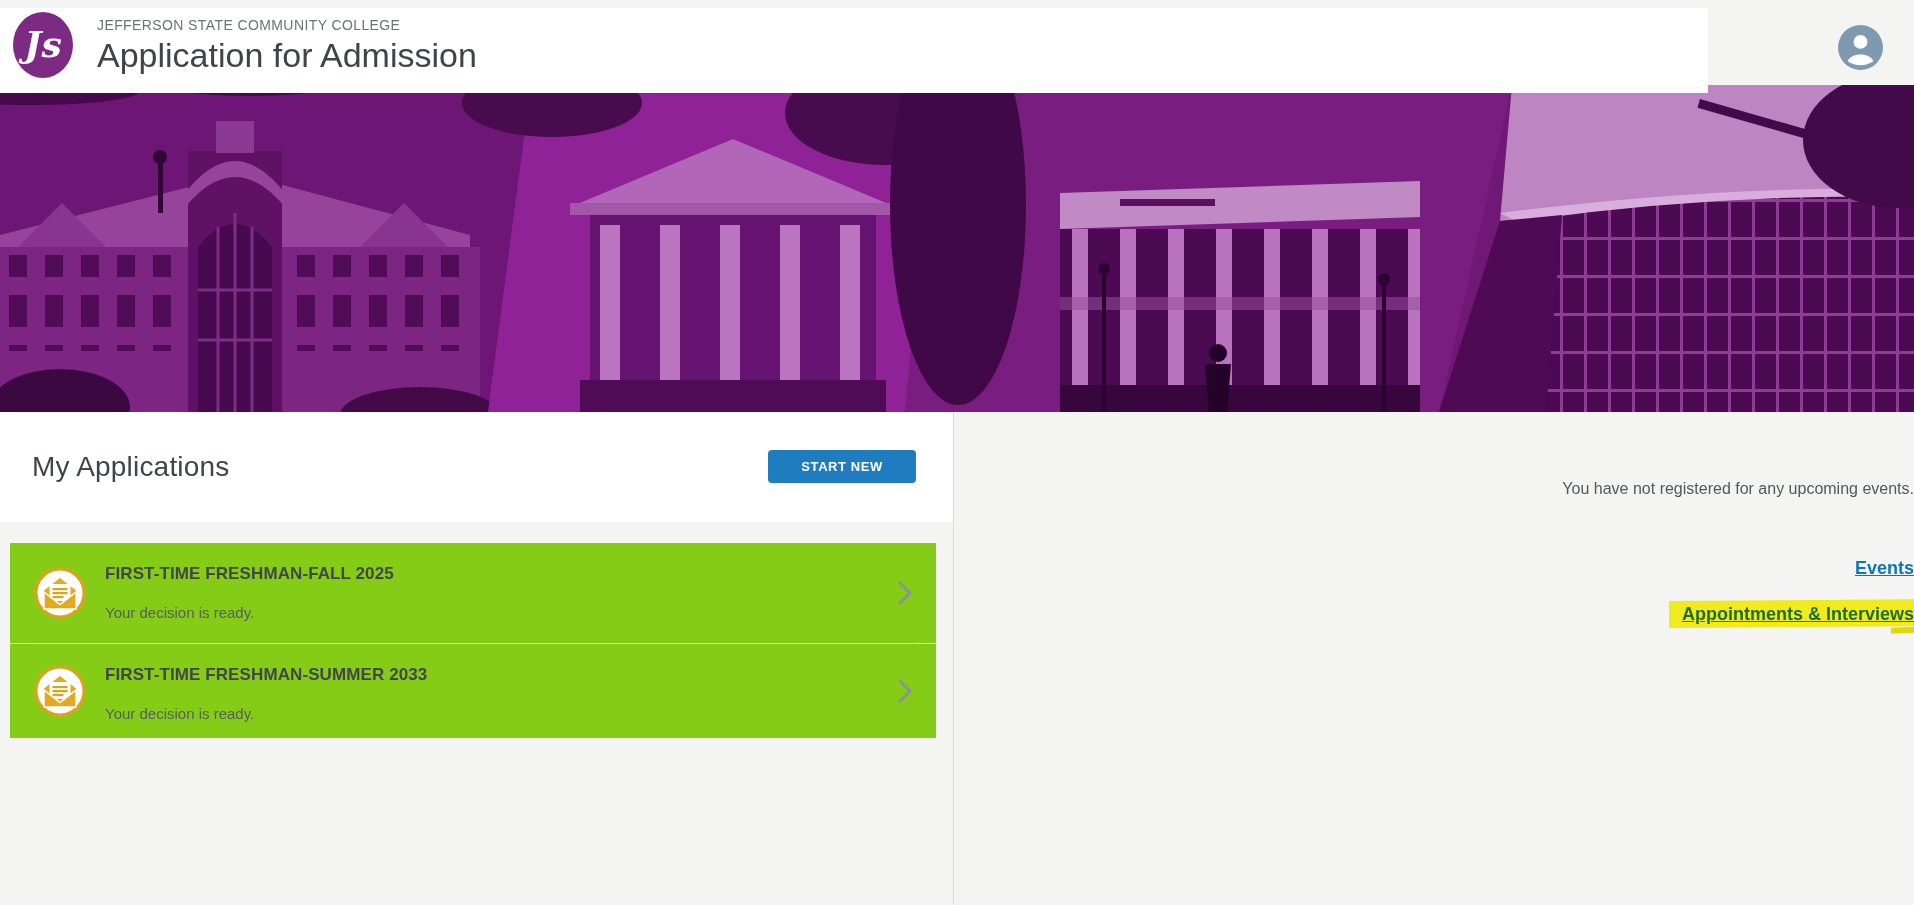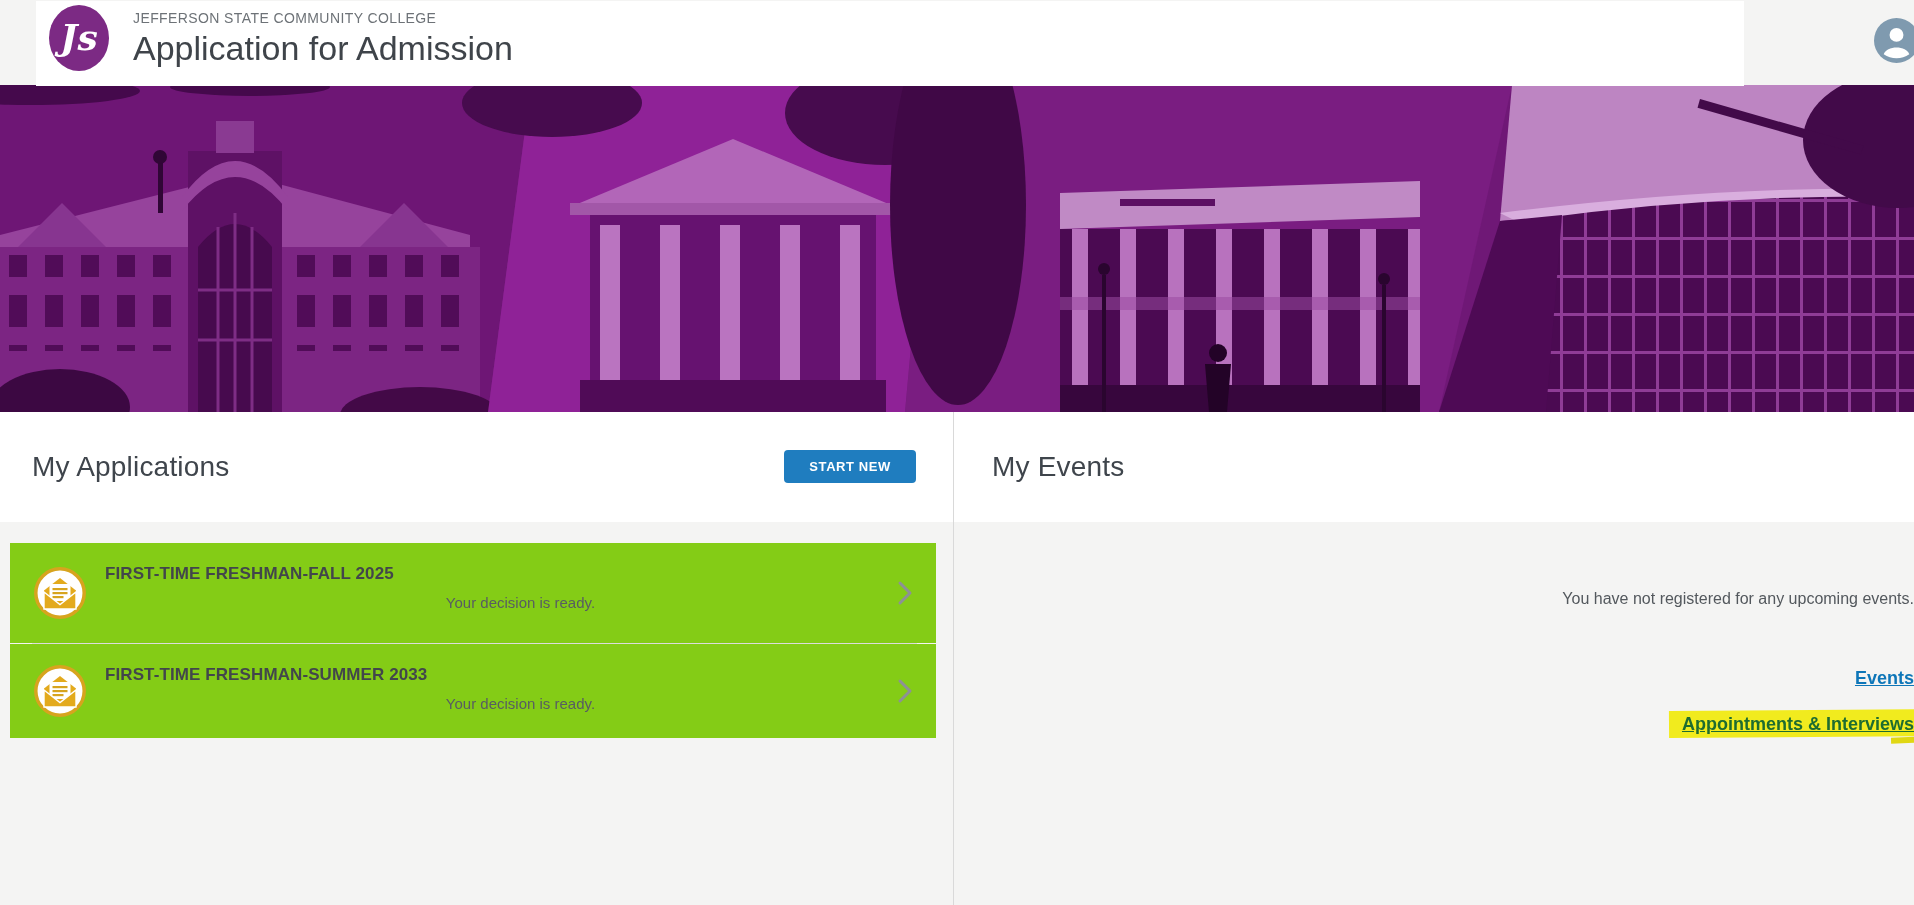--- a/index.html
+++ b/index.html
@@ -1,52 +1,52 @@
 <!DOCTYPE html>
 <html><head>
 <meta charset="utf-8">
 <style>
   html,body{margin:0;padding:0;background:#ffffff;}
   .page{position:relative;width:1914px;height:905px;overflow:hidden;
         font-family:"Liberation Sans", sans-serif;background:#f4f4f3;}
 
   
-  .header{position:absolute;top:1px;left:0;width:1708px;height:85px;background:#ffffff;z-index:5;margin-left:36px;}
+  .header{position:absolute;top:8px;left:0;width:1708px;height:85px;background:#ffffff;z-index:5;}
   .logo{position:absolute;left:12px;top:3px;width:62px;height:68px;}
   .head-text{position:absolute;left:97px;top:9px;}
   .school{font-size:14px;letter-spacing:.4px;color:#6d7277;}
   .apptitle{font-size:34px;color:#3f444a;margin-top:3px;}
   .avatar-btn{position:absolute;left:1838px;top:17px;width:45px;height:45px;border:none;
               background:transparent;padding:0;cursor:pointer;}
 
   
   .hero{position:absolute;top:85px;left:0;width:1914px;height:327px;overflow:hidden;background:#7c1f83;}
   .hero svg{display:block;}
 
   
   .content{position:absolute;top:412px;left:0;width:1522px;height:493px;background:#f4f4f3;}
   .v-divider{position:absolute;left:953px;top:0;height:493px;width:1px;background:#d9d9d9;z-index:4;}
   .col-left{position:absolute;left:0;top:0;width:953px;height:493px;}
   .col-right{position:absolute;left:954px;top:0;width:960px;height:493px;}
   .band{background:#ffffff;height:110px;display:flex;align-items:center;position:relative;}
   .band h2{margin:0;font-size:28px;font-weight:400;color:#3f454c;letter-spacing:.2px;}
   .col-left .band h2{padding-left:32px;}
   .col-right .band h2{padding-left:38px;}
-  .start-new{position:absolute;right:37px;top:38px;height:33px;padding:0 25px;background:#1f7dbf;
+  .start-new{position:absolute;right:37px;top:38px;height:33px;padding:0 33px;background:#1f7dbf;
              color:#fff;font-family:"Liberation Sans",sans-serif;font-size:13px;font-weight:700;
              letter-spacing:.6px;border:none;border-radius:4px;cursor:pointer;}
 
   
   .app-list{margin:21px 17px 0 10px;}
   .app-row{position:relative;background:#84cc16;cursor:pointer;}
   .app-row.r1{height:100px;}
   .app-row.r2{height:94px;}
   .app-row .txt{padding:21px 0 0 95px;}
   .app-title{font-size:17px;font-weight:700;color:#42464b;letter-spacing:.1px;}
-  .app-status{font-size:15px;color:#585d62;margin-top:10px;text-align:center;}
+  .app-status{font-size:15px;color:#585d62;margin-top:20px;}
   .icon-badge{position:absolute;left:23px;top:50%;transform:translateY(-50%);width:54px;height:54px;}
   .chev{position:absolute;right:23px;top:50%;transform:translateY(-50%);}
   .row-divider{height:1px;background:#dcdcdc;margin:0 19px 0 22px;}
 
   
   .events-body{text-align:right;padding-top:68px;}
   .empty-msg{margin:0;font-size:16px;color:#53585d;}
   .evt-link-row{margin-top:60px;}
   .evt-link-row.second{margin-top:25px;}
   .link-events{font-size:18px;font-weight:700;color:#0e76b8;cursor:pointer;margin-left:40px;}
@@ -214,23 +214,20 @@
           </div>
           <svg class="chev" width="16" height="26" viewBox="0 0 16 26">
             <path d="M3 3 L13 13 L3 23" stroke="#8d9196" stroke-width="3" fill="none" stroke-linecap="round" stroke-linejoin="round"></path>
           </svg>
         </div>
 
       </div>
     </section>
 
     <section class="col-right">
-      <div class="band">
-        <h2>My Events</h2>
-      </div>
 
       <div class="events-body">
         <p class="empty-msg">You have not registered for any upcoming events.</p>
 
         <div class="evt-link-row">
           <a class="link-events" href="#">Events</a>
         </div>
 
         <div class="evt-link-row second">
           <span class="hl-wrap">

